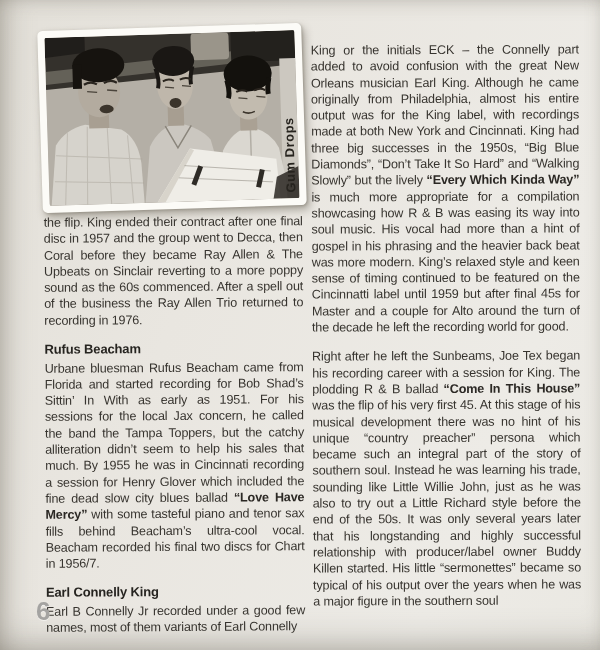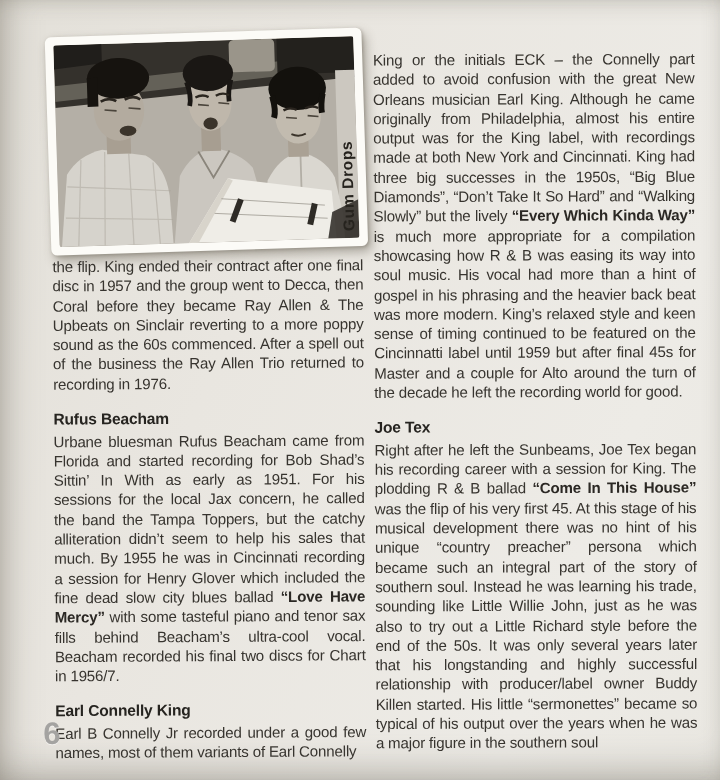--- a/index.html
+++ b/index.html
@@ -129,20 +129,19 @@
         <h3>Earl Connelly King</h3>
         <p><span>Earl B Connelly Jr recorded under a good few names, most of them variants of Earl Connelly</span></p>
       </section>
     </div>
 
   <div class="col col-right">
       <section class="block">
         <p><span>King or the initials ECK – the Connelly part added to avoid confusion with the great New Orleans musician Earl King. Although he came originally from Philadelphia, almost his entire output was for the King label, with recordings made at both New York and Cincinnati. King had three big successes in the 1950s, “Big Blue Diamonds”, “Don’t Take It So Hard” and “Walking Slowly” but the lively </span><span class="b">“Every Which Kinda Way”</span><span> is much more appropriate for a compilation showcasing how R &amp; B was easing its way into soul music. His vocal had more than a hint of gospel in his phrasing and the heavier back beat was more modern. King’s relaxed style and keen sense of timing continued to be featured on the Cincinnatti label until 1959 but after final 45s for Master and a couple for Alto around the turn of the decade he left the recording world for good.</span></p>
       </section>
       <section class="block">
-        <h3>Joe Tex</h3>
         <p><span>Right after he left the Sunbeams, Joe Tex began his recording career with a session for King. The plodding R &amp; B ballad </span><span class="b">“Come In This House”</span><span> was the flip of his very first 45. At this stage of his musical development there was no hint of his unique “country preacher” persona which became such an integral part of the story of southern soul. Instead he was learning his trade, sounding like Little Willie John, just as he was also to try out a Little Richard style before the end of the 50s. It was only several years later that his longstanding and highly successful relationship with producer/label owner Buddy Killen started. His little “sermonettes” became so typical of his output over the years when he was a major figure in the southern soul</span></p>
       </section>
     </div>
 
   <div class="page-number">6</div>
 
 </div>
 
 </body></html>

